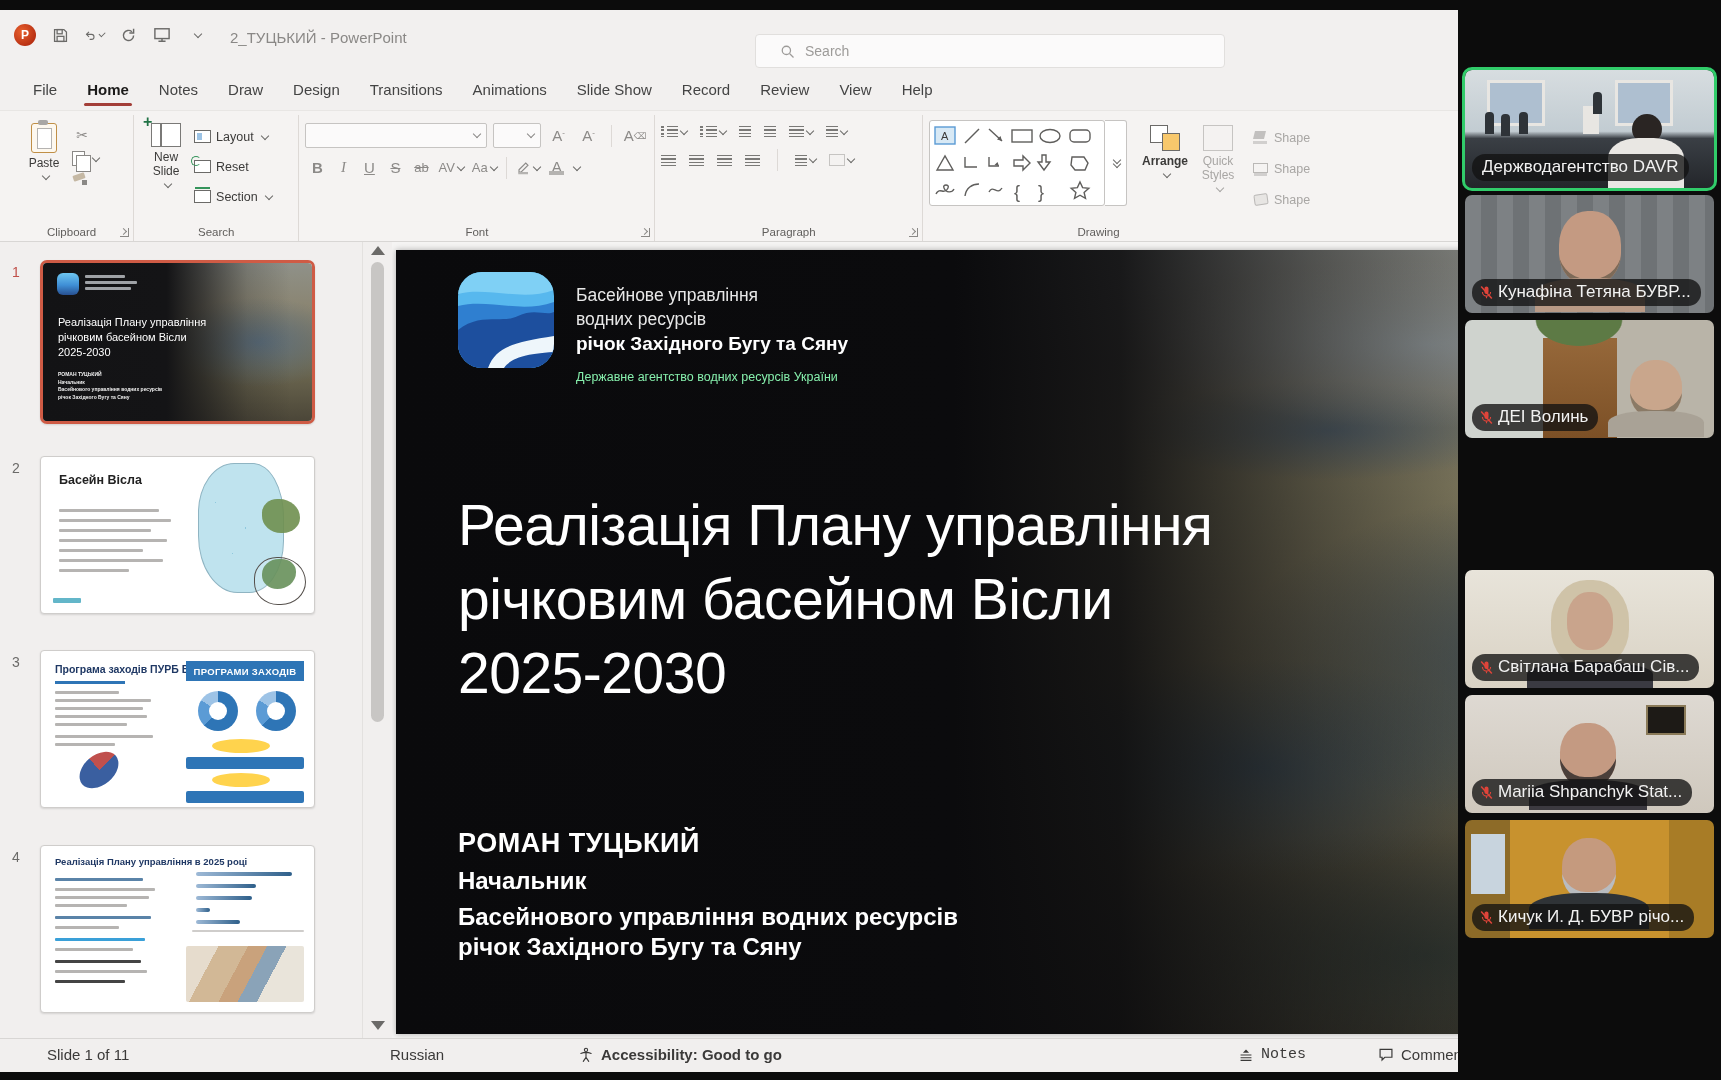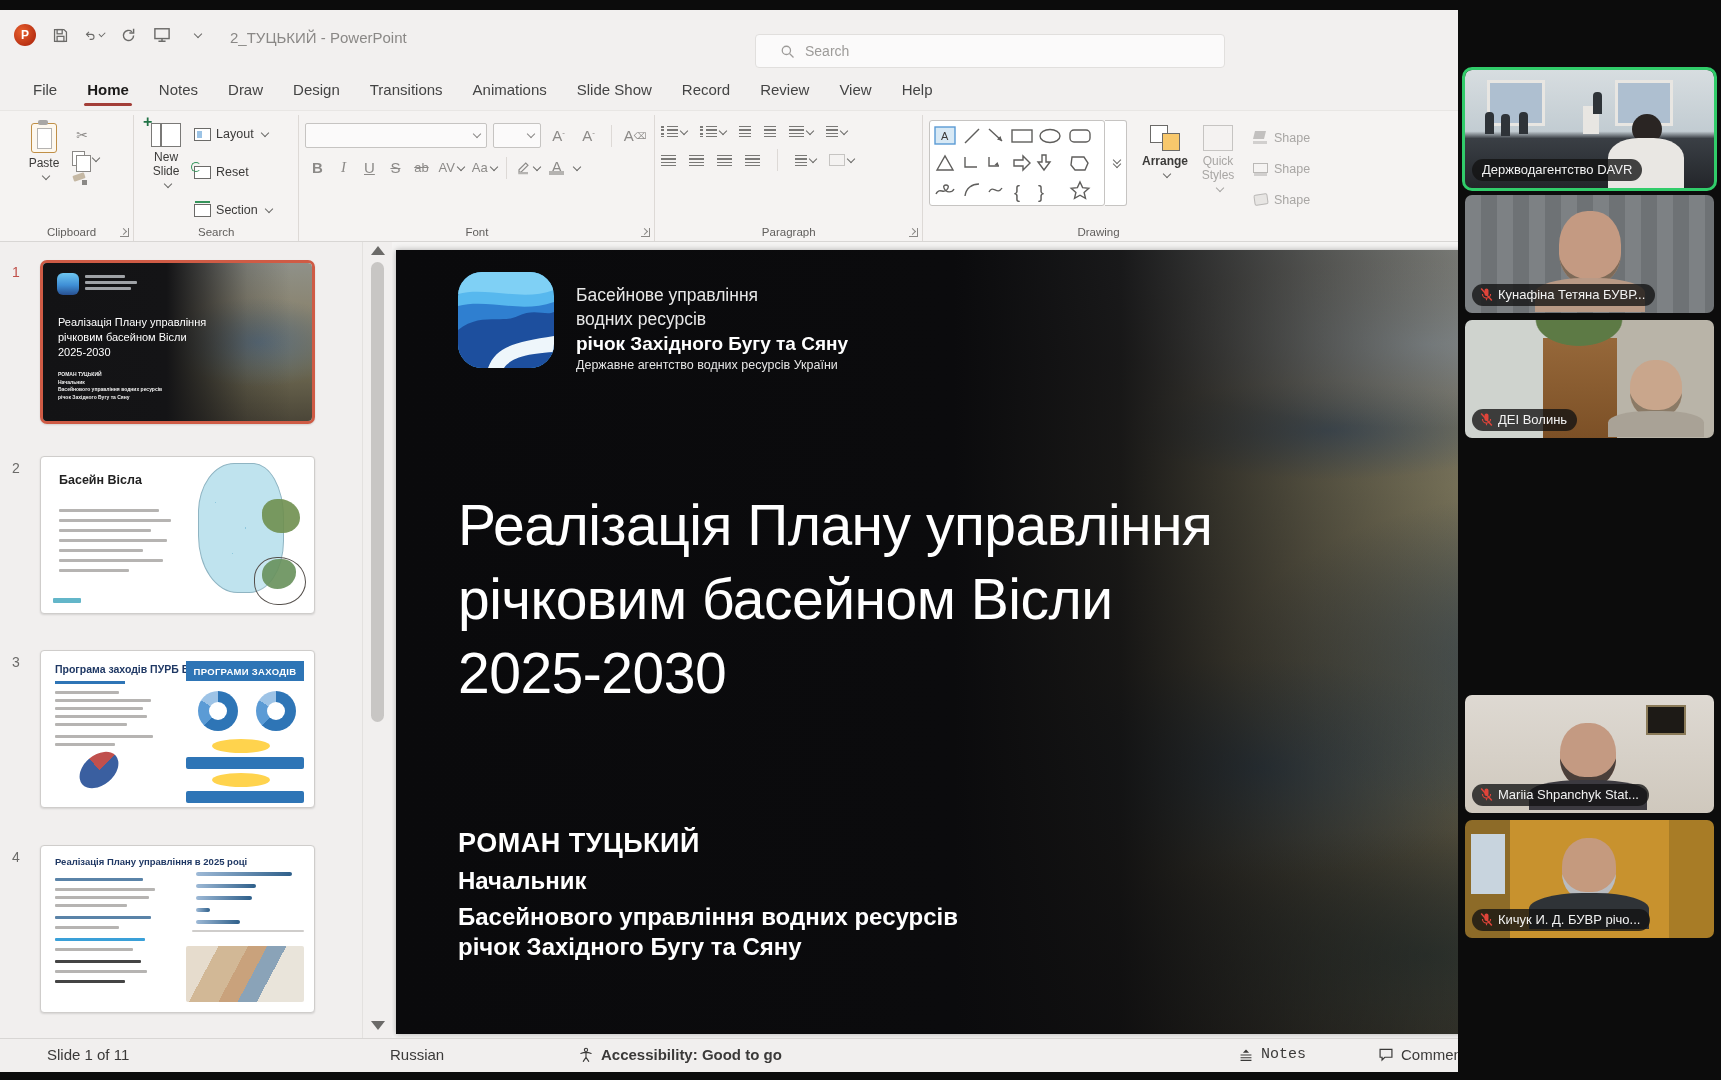--- a/index.html
+++ b/index.html
@@ -123,21 +123,21 @@
       radial-gradient(ellipse 520px 240px at 87% 52%, rgba(60,80,96,.95), transparent 72%),
       radial-gradient(ellipse 360px 150px at 62% 66%, rgba(70,90,104,.85), transparent 72%),
       radial-gradient(ellipse 460px 170px at 74% 90%, rgba(50,58,52,.9), transparent 75%),
       linear-gradient(180deg,#9a9c96 0%,#8d897a 14%,#97906f 30%,#837c60 48%,#6f6a50 66%,#55503f 84%,#403b2e 100%);}
   .slide .shade{position:absolute;inset:0;
     background:linear-gradient(90deg,#0a0a0c 0%,#0b0b0d 40%,rgba(11,11,13,.9) 52%,rgba(11,11,13,.5) 66%,rgba(11,11,13,.15) 80%,rgba(11,11,13,0) 94%);}
   .orgblock{position:absolute;left:62px;top:22px;display:flex;gap:22px;align-items:flex-start;}
   .orgtext{padding-top:12px;}
   .orgtext .l1{font-size:17.5px;color:#e8e8e8;line-height:1.35;}
   .orgtext .l3{font-size:19px;color:#fff;font-weight:bold;line-height:1.4;}
-  .orgtext .agency{font-size:12.5px;color:#e5e5e5;margin-top:0;}
+  .orgtext .agency{font-size:12.5px;color:#86efac;margin-top:12px;}
   .stitle{position:absolute;left:62px;top:238px;color:#fff;font-size:57px;line-height:1.3;letter-spacing:-.5px;}
   .sauthor{position:absolute;left:62px;top:578px;color:#fff;}
   .sauthor .nm{font-size:27px;font-weight:bold;letter-spacing:.5px;}
   .sauthor .rl{font-size:24px;font-weight:bold;margin-top:8px;}
   .sauthor .o1{font-size:24px;font-weight:bold;margin-top:8px;}
 
   
   .mini1{position:absolute;inset:0;background:
       linear-gradient(90deg,#131315 0%,#141416 46%,rgba(20,20,22,.65) 60%,rgba(20,20,22,.2) 76%,rgba(20,20,22,0) 92%),
       radial-gradient(ellipse 120px 60px at 80% 50%, #5c6e7c, transparent 75%),
@@ -182,21 +182,21 @@
   .statusbar{position:relative;height:34px;background:#f1efee;border-top:1px solid #d8d6d4;font-size:15px;color:#3b3a39;}
   .sb-item{position:absolute;top:7px;display:flex;align-items:center;gap:7px;white-space:nowrap;}
 
   
   .sidebar{position:absolute;right:0;top:0;width:263px;height:1080px;background:#0c0c0c;z-index:50;}
   .tile{position:absolute;left:7px;width:249px;height:118px;border-radius:7px;overflow:hidden;background:#222;}
   .tile.active{outline:3px solid #31cc6a;outline-offset:0;}
   .nameplate{position:absolute;left:7px;bottom:7px;max-width:232px;display:flex;align-items:center;gap:4px;
              background:rgba(18,18,18,.78);border-radius:13px;padding:3px 10px 4px 7px;}
   .nameplate.nomic{padding-left:10px;}
-  .nameplate span{color:#f2f2f2;font-size:13px;white-space:nowrap;overflow:hidden;}
+  .nameplate span{color:#f2f2f2;font-size:17px;white-space:nowrap;overflow:hidden;}
   .person{position:absolute;}
   .person .head{border-radius:46% 46% 44% 44%;}
   .person .body{border-radius:44% 44% 0 0;margin-top:-7px;}
 
   
   .sc1{background:linear-gradient(180deg,#d7dde0 0%,#c2ccd2 52%,#3a3f45 58%,#23262a 100%);}
   .sc1 .panel{position:absolute;top:10px;width:58px;height:46px;background:#aebfd0;border:3px solid #e8e6e2;}
   .sc1 .pod{position:absolute;left:118px;top:36px;width:16px;height:28px;background:#e8e6e2;}
   .sc1 .fig{position:absolute;width:9px;height:22px;background:#2e3338;border-radius:4px 4px 0 0;}
   .sc1 .fg-head{position:absolute;right:52px;top:44px;width:30px;height:30px;background:#2a2523;border-radius:50%;}
@@ -296,21 +296,21 @@
         <div class="glabel">Clipboard</div>
         <div class="launcher"></div>
       </div>
 
       <div class="rgroup" style="width:168px;">
         <div class="btn-big" style="width:52px;">
           <span class="ic-newslide"></span>
           <span>New Slide</span>
             <span class="chev"></span>
         </div>
-        <div class="col" style="gap:16px;padding-top:6px;">
+        <div class="col" style="gap:3px;padding-top:6px;">
           <div class="btn-small">
               <span class="ic-layout"></span>
               <span>Layout</span>
               <span class="chev"></span>
             </div>
           <div class="btn-small">
               <span class="ic-reset"></span>
               <span>Reset</span>
             </div>
           <div class="btn-small">
@@ -681,48 +681,64 @@
             <path d="M12 2.5c1.8 0 3.2 1.4 3.2 3.2v5.6c0 1.8-1.4 3.2-3.2 3.2s-3.2-1.4-3.2-3.2V5.7c0-1.8 1.4-3.2 3.2-3.2z" fill="#e0443a"></path>
             <path d="M5.5 11.3c0 3.6 2.9 6.5 6.5 6.5s6.5-2.9 6.5-6.5" fill="none" stroke="#e0443a" stroke-width="1.8"></path>
             <path d="M12 17.8v3.4" stroke="#e0443a" stroke-width="1.8"></path>
             <path d="M3.5 2.5l17 19" stroke="#e0443a" stroke-width="2.4"></path>
           </svg>
         <span>ДЕІ Волинь</span>
       </div>
     </div>
 
 
-
-    <div class="tile sc6" style="top:695px;">
-      <div class="art"></div>
-      <div class="person" style="left:64px;top:28px;width:118px;height:90px;">
-        <div class="head" style="width:56px;height:64px;margin:0 auto;background:#c49a82;box-shadow:0 -12px 0 -2px #4a3f3a inset;"></div>
-        <div class="body" style="width:118px;height:30px;background:#3c3a40;"></div>
+    <div class="tile sc5" style="top:570px;">
+      <div class="person" style="left:62px;top:10px;width:126px;height:108px;">
+        <div class="head" style="width:78px;height:88px;margin:0 auto;background:#cfc3a8;"></div>
+        <div class="head" style="width:46px;height:58px;margin:-76px auto 0;background:#c9a48c;"></div>
+        <div class="body" style="width:126px;height:28px;background:#3a3a42;margin-top:12px;"></div>
       </div>
       <div class="nameplate">
         <svg width="15" height="15" viewBox="0 0 24 24">
             <path d="M12 2.5c1.8 0 3.2 1.4 3.2 3.2v5.6c0 1.8-1.4 3.2-3.2 3.2s-3.2-1.4-3.2-3.2V5.7c0-1.8 1.4-3.2 3.2-3.2z" fill="#e0443a"></path>
             <path d="M5.5 11.3c0 3.6 2.9 6.5 6.5 6.5s6.5-2.9 6.5-6.5" fill="none" stroke="#e0443a" stroke-width="1.8"></path>
             <path d="M12 17.8v3.4" stroke="#e0443a" stroke-width="1.8"></path>
             <path d="M3.5 2.5l17 19" stroke="#e0443a" stroke-width="2.4"></path>
           </svg>
-        <span>Mariia Shpanchyk Stat...</span>
-      </div>
-    </div>
-
-    <div class="tile sc7" style="top:820px;">
-      <div class="poster"></div>
-      <div class="person" style="left:64px;top:18px;width:120px;height:100px;">
-        <div class="head" style="width:54px;height:62px;margin:0 auto;background:#c59a7e;box-shadow:0 -10px 0 -2px #b9bcc0 inset;"></div>
-        <div class="body" style="width:120px;height:36px;background:#2f3337;"></div>
+        <span>Світлана Барабаш Сів...</span>
+      </div>
+    </div>
+
+    <div class="tile sc6" style="top:695px;">
+      <div class="art"></div>
+      <div class="person" style="left:64px;top:28px;width:118px;height:90px;">
+        <div class="head" style="width:56px;height:64px;margin:0 auto;background:#c49a82;box-shadow:0 -12px 0 -2px #4a3f3a inset;"></div>
+        <div class="body" style="width:118px;height:30px;background:#3c3a40;"></div>
       </div>
       <div class="nameplate">
         <svg width="15" height="15" viewBox="0 0 24 24">
             <path d="M12 2.5c1.8 0 3.2 1.4 3.2 3.2v5.6c0 1.8-1.4 3.2-3.2 3.2s-3.2-1.4-3.2-3.2V5.7c0-1.8 1.4-3.2 3.2-3.2z" fill="#e0443a"></path>
             <path d="M5.5 11.3c0 3.6 2.9 6.5 6.5 6.5s6.5-2.9 6.5-6.5" fill="none" stroke="#e0443a" stroke-width="1.8"></path>
             <path d="M12 17.8v3.4" stroke="#e0443a" stroke-width="1.8"></path>
             <path d="M3.5 2.5l17 19" stroke="#e0443a" stroke-width="2.4"></path>
           </svg>
+        <span>Mariia Shpanchyk Stat...</span>
+      </div>
+    </div>
+
+    <div class="tile sc7" style="top:820px;">
+      <div class="poster"></div>
+      <div class="person" style="left:64px;top:18px;width:120px;height:100px;">
+        <div class="head" style="width:54px;height:62px;margin:0 auto;background:#c59a7e;box-shadow:0 -10px 0 -2px #b9bcc0 inset;"></div>
+        <div class="body" style="width:120px;height:36px;background:#2f3337;"></div>
+      </div>
+      <div class="nameplate">
+        <svg width="15" height="15" viewBox="0 0 24 24">
+            <path d="M12 2.5c1.8 0 3.2 1.4 3.2 3.2v5.6c0 1.8-1.4 3.2-3.2 3.2s-3.2-1.4-3.2-3.2V5.7c0-1.8 1.4-3.2 3.2-3.2z" fill="#e0443a"></path>
+            <path d="M5.5 11.3c0 3.6 2.9 6.5 6.5 6.5s6.5-2.9 6.5-6.5" fill="none" stroke="#e0443a" stroke-width="1.8"></path>
+            <path d="M12 17.8v3.4" stroke="#e0443a" stroke-width="1.8"></path>
+            <path d="M3.5 2.5l17 19" stroke="#e0443a" stroke-width="2.4"></path>
+          </svg>
         <span>Кичук И. Д. БУВР річо...</span>
       </div>
     </div>
   </div>
 </div>
 
 </body></html>

